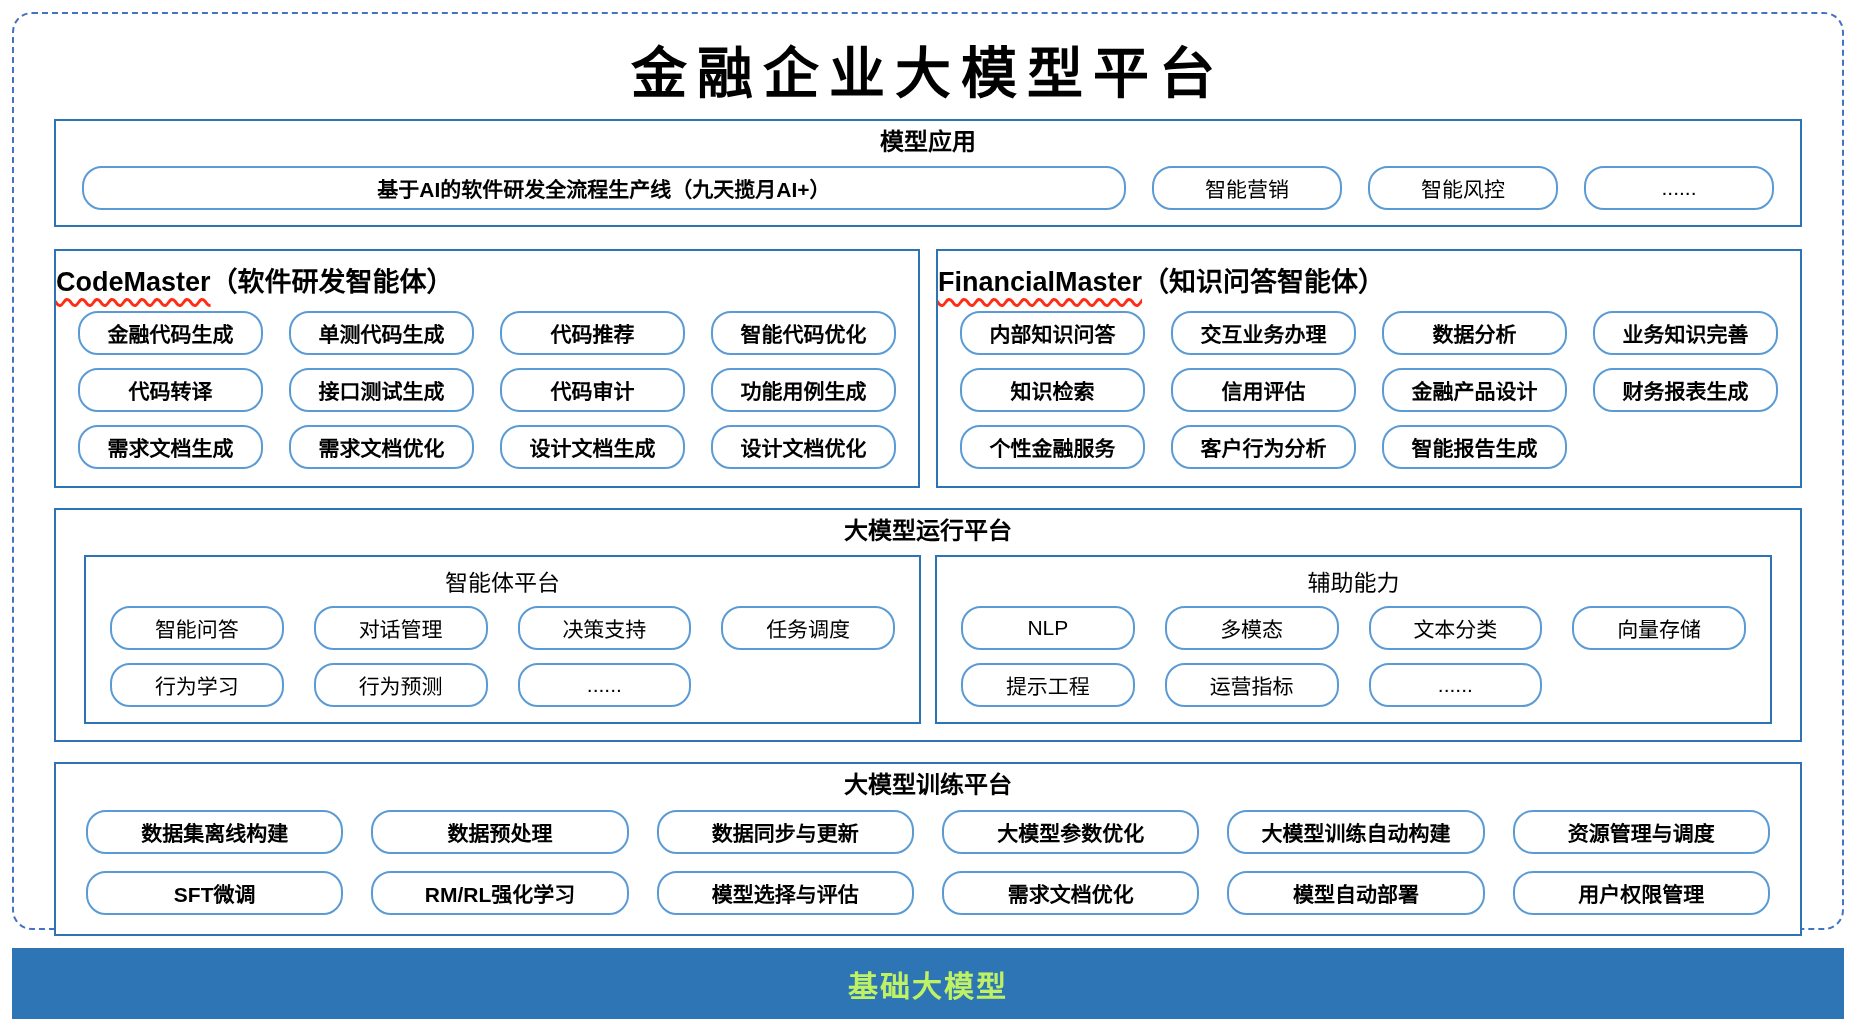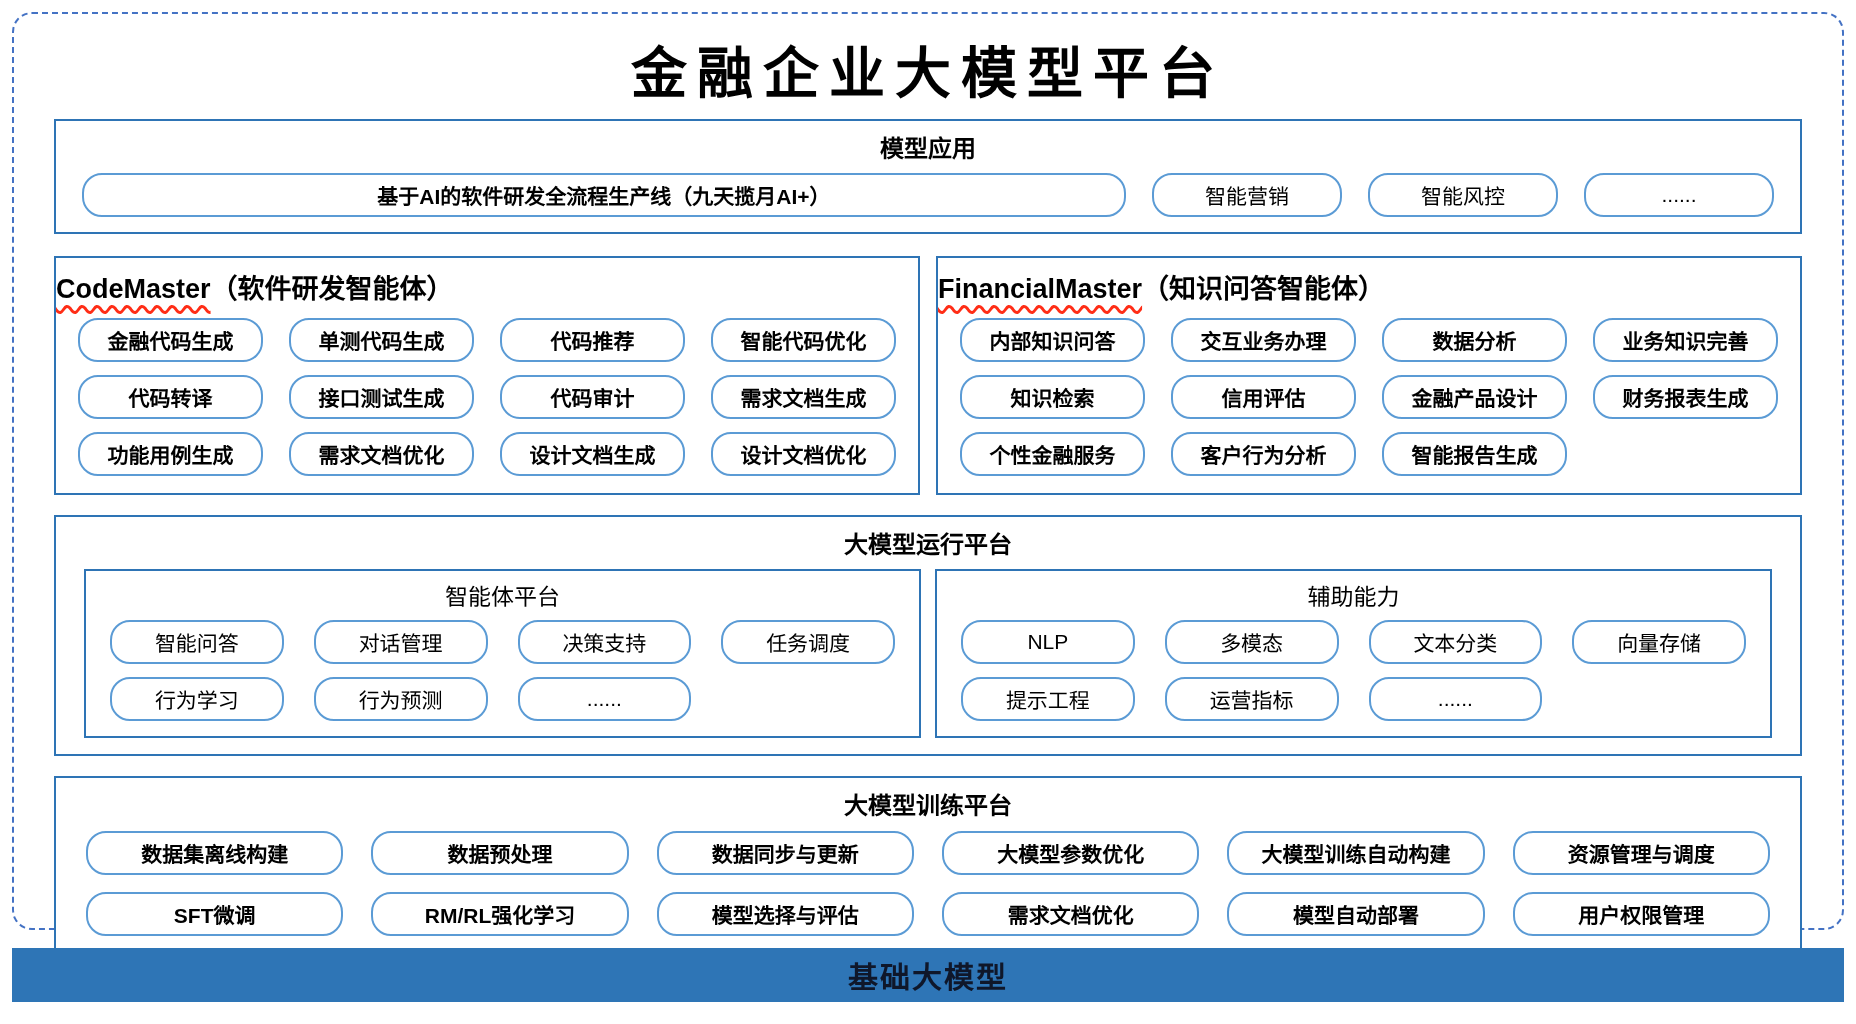--- a/index.html
+++ b/index.html
@@ -7,21 +7,21 @@
               font-family:"Liberation Sans", sans-serif; color:#000; }
 
   
   .frame { position:absolute; top:12px; left:12px; width:1832px; height:918px;
            border:2px dashed #4472C4; border-radius:20px; background:#fff; }
 
   .page-title { text-align:center; font-size:56px; font-weight:700; letter-spacing:10px;
                 font-family:"DejaVu Serif", serif; margin:14px 0 10px; }
 
   .section { margin:0 40px; border:2px solid #2E74B5; background:#fff; }
-  .sec-header { text-align:center; font-weight:700; font-size:24px; padding:8px 0 5px; }
+  .sec-header { text-align:center; font-weight:700; font-size:24px; padding:1px 0 5px; }
 
   .item { border:2px solid #5B9BD5; border-radius:20px; height:44px;
           display:flex; align-items:center; justify-content:center;
           font-size:21px; white-space:nowrap; background:#fff; }
   .bold { font-weight:700; }
 
   
   .app-row { display:flex; gap:26px; padding:4px 26px 15px; }
   .app-row .wide { flex:0 0 1044px; }
   .app-row .item:not(.wide) { flex:1; }
@@ -42,22 +42,22 @@
   .sub-header { text-align:center; font-size:23px; padding:7px 0 8px; }
   .grid4.light { gap:13px 30px; padding:0 24px 15px; }
   .grid4.light .item { font-weight:400; }
 
   
   .training { margin-top:20px; }
   .grid6 { display:grid; grid-template-columns:repeat(6,1fr); gap:17px 28px; padding:5px 30px 19px; }
   .grid6 .item { font-weight:700; }
 
   
-  .foundation-bar { position:absolute; top:948px; left:12px; width:1832px; height:54px;
-                    background:#2E75B6; color:#0f172a; display:flex; align-items:center;
+  .foundation-bar { position:absolute; top:948px; left:12px; width:1832px; height:71px;
+                    background:#2E75B6; color:#bef264; display:flex; align-items:center;
                     justify-content:center; font-size:30px; font-weight:600; letter-spacing:2px; }
 </style>
 </head>
 <body>
 
 <div class="frame">
 
   <div class="page-title">金融企业大模型平台</div>
 
   <div class="section">
@@ -77,22 +77,22 @@
         <span class="squiggle">CodeMaster</span><span>（软件研发智能体）</span>
       </div>
       <div class="grid4">
         <div class="item">金融代码生成</div>
         <div class="item">单测代码生成</div>
         <div class="item">代码推荐</div>
         <div class="item">智能代码优化</div>
         <div class="item">代码转译</div>
         <div class="item">接口测试生成</div>
         <div class="item">代码审计</div>
+        <div class="item">功能用例生成</div>
         <div class="item">需求文档生成</div>
-        <div class="item">功能用例生成</div>
         <div class="item">需求文档优化</div>
         <div class="item">设计文档生成</div>
         <div class="item">设计文档优化</div>
       </div>
     </div>
 
     <div class="master-box">
       <div class="master-header">
         <span class="squiggle">FinancialMaster</span><span>（知识问答智能体）</span>
       </div>

